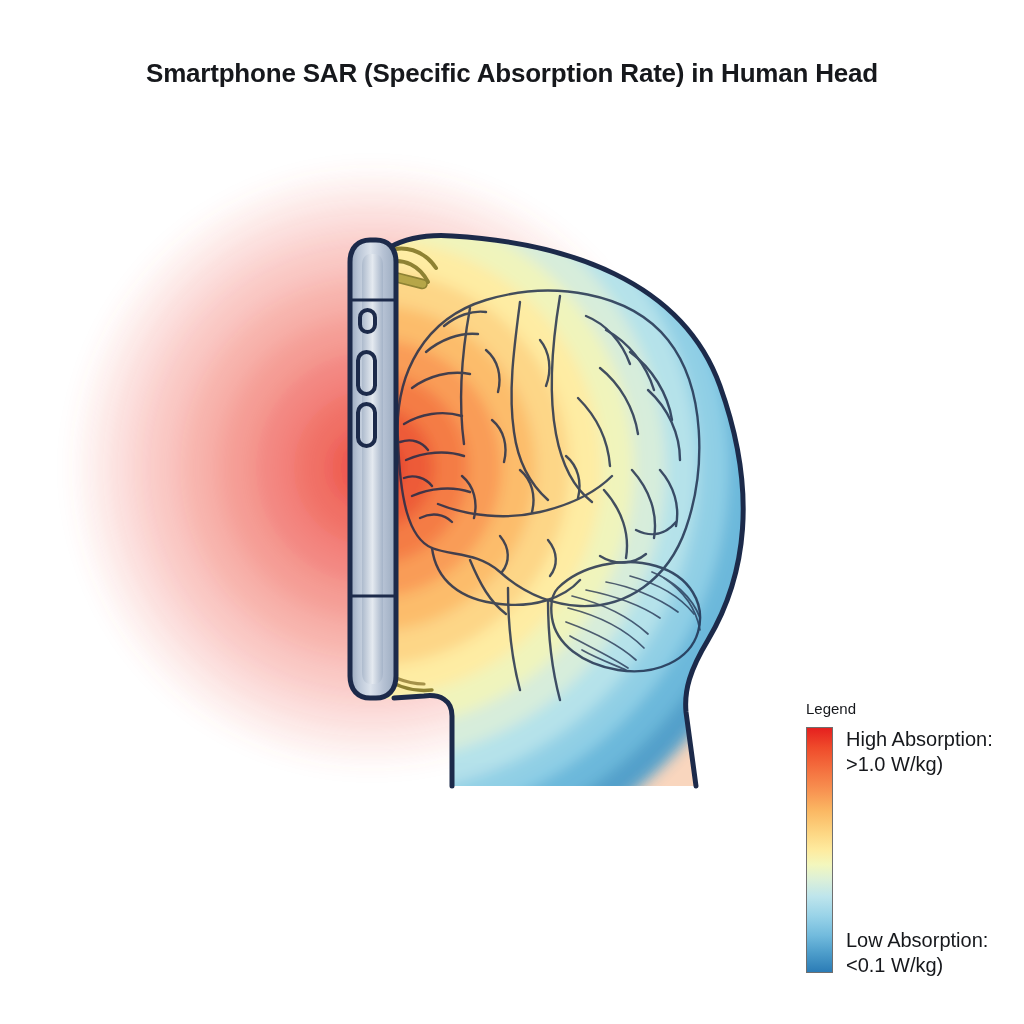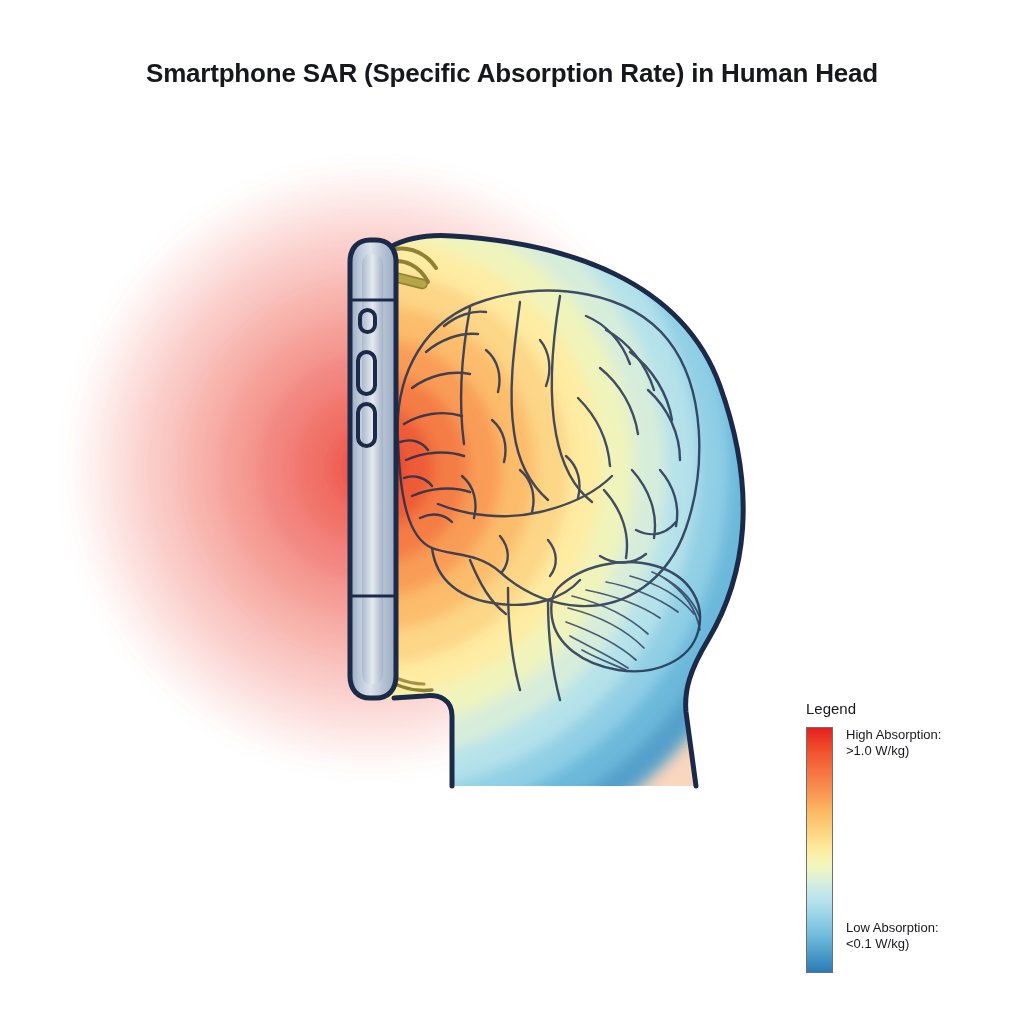--- a/index.html
+++ b/index.html
@@ -82,27 +82,27 @@
       #dcf0d8 62%,
       #bee5ec 69%,
       #99d3e8 77%,
       #72bbdd 85%,
       #4e9ecb 92%,
       #2b7cb6 100%);
   }
   .legend-text {
     position: absolute;
     left: 40px;
-    font-size: 13px;
+    font-size: 20px;
     line-height: 1.26;
     color: #16181c;
     white-space: nowrap;
   }
   #legend-high { top: 27px; }
-  #legend-low  { top: 220px; }
+  #legend-low  { top: 228px; }
 </style>
 </head>
 <body>
 
 <div id="figure">
 
   <div id="title">Smartphone SAR (Specific Absorption Rate) in Human Head</div>
 
   <div id="stage">
   <svg width="1024" height="1024" viewBox="0 0 1024 1024" xmlns="http://www.w3.org/2000/svg">

